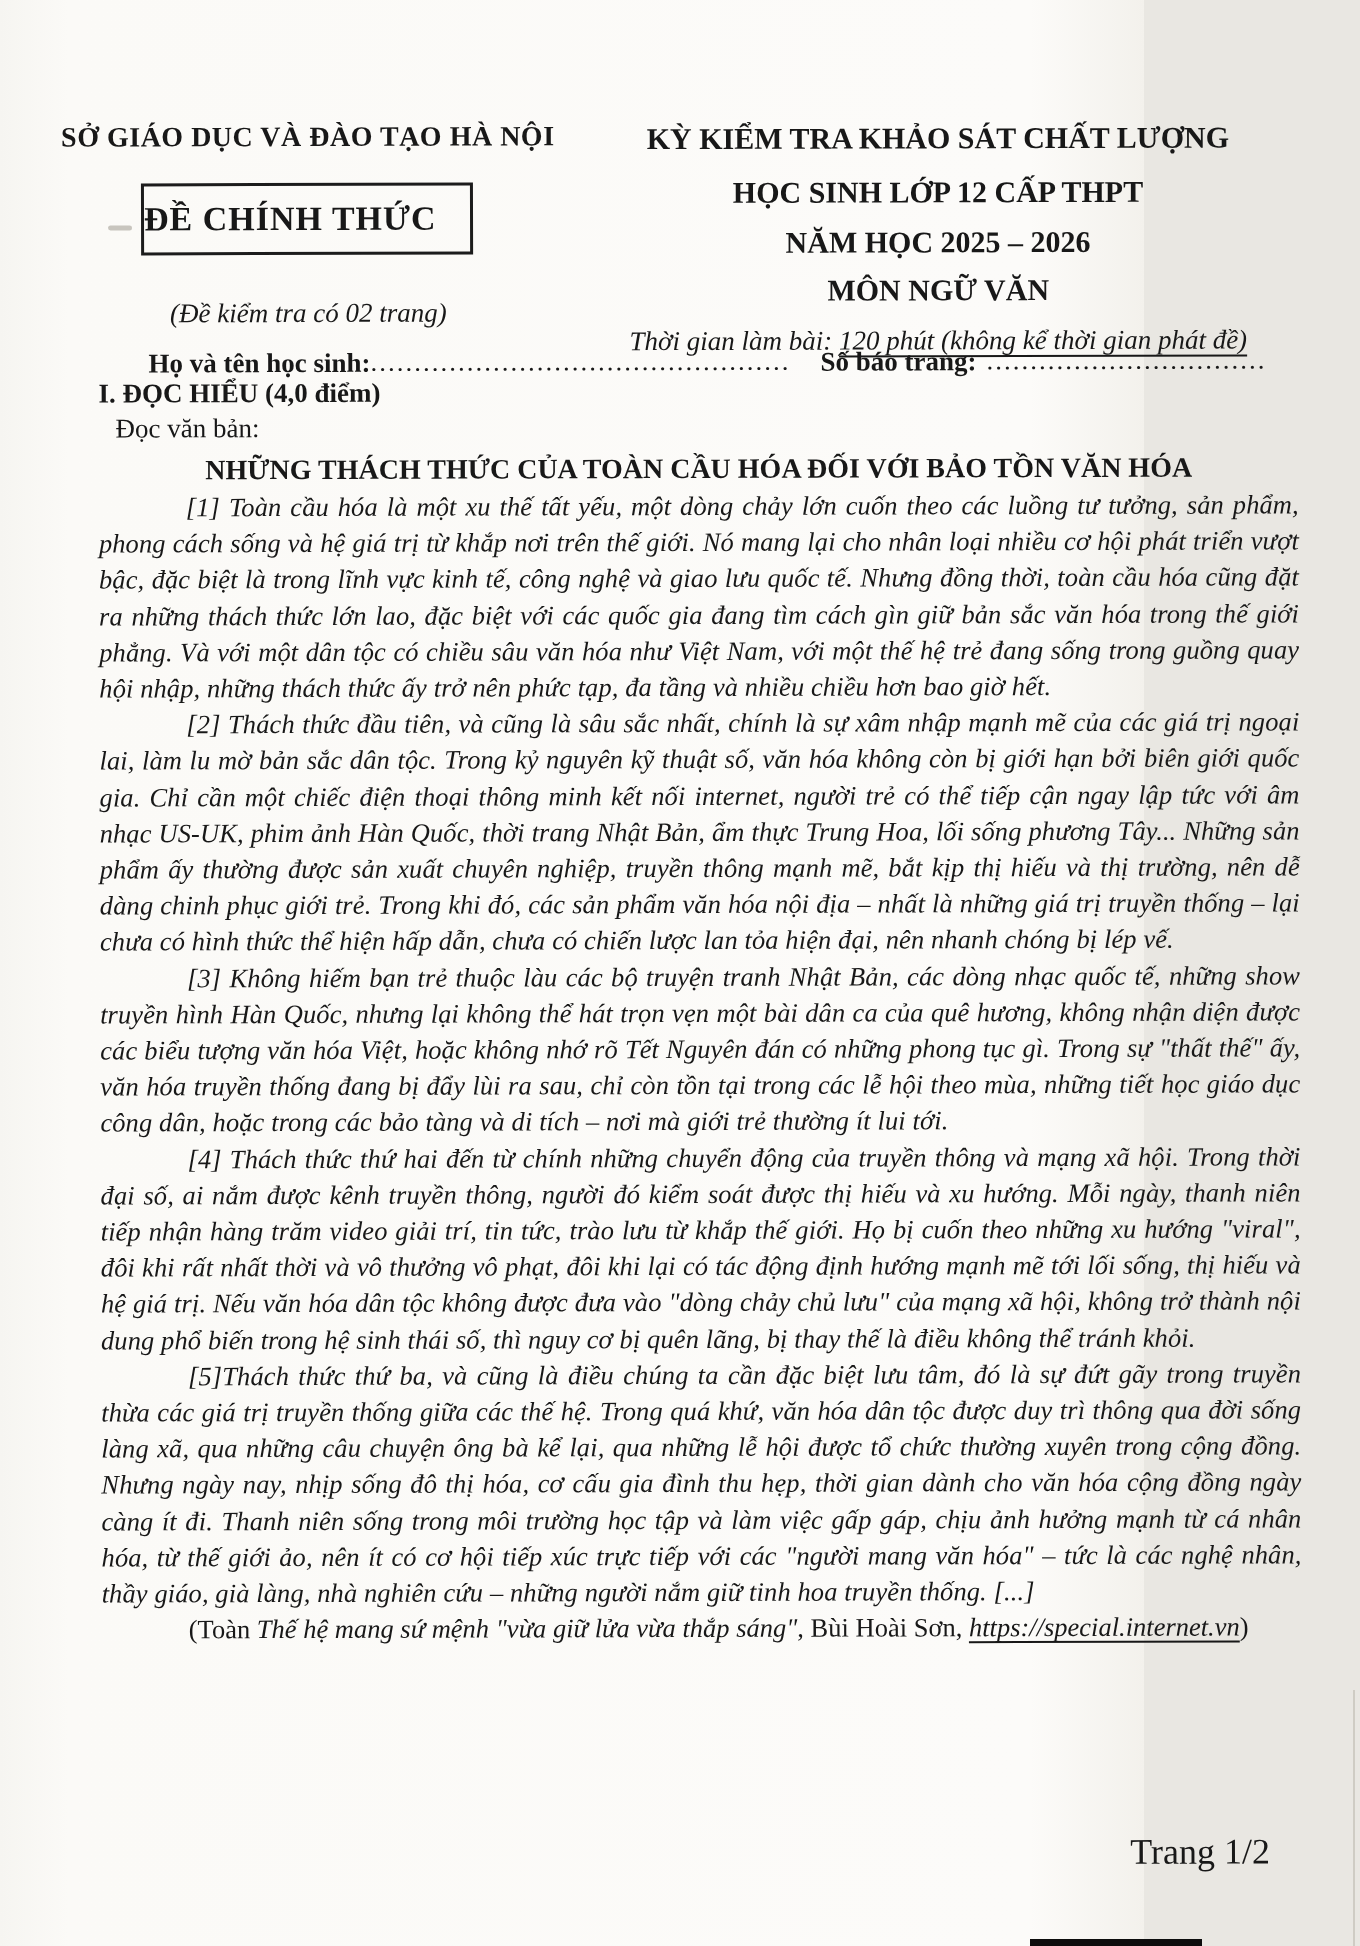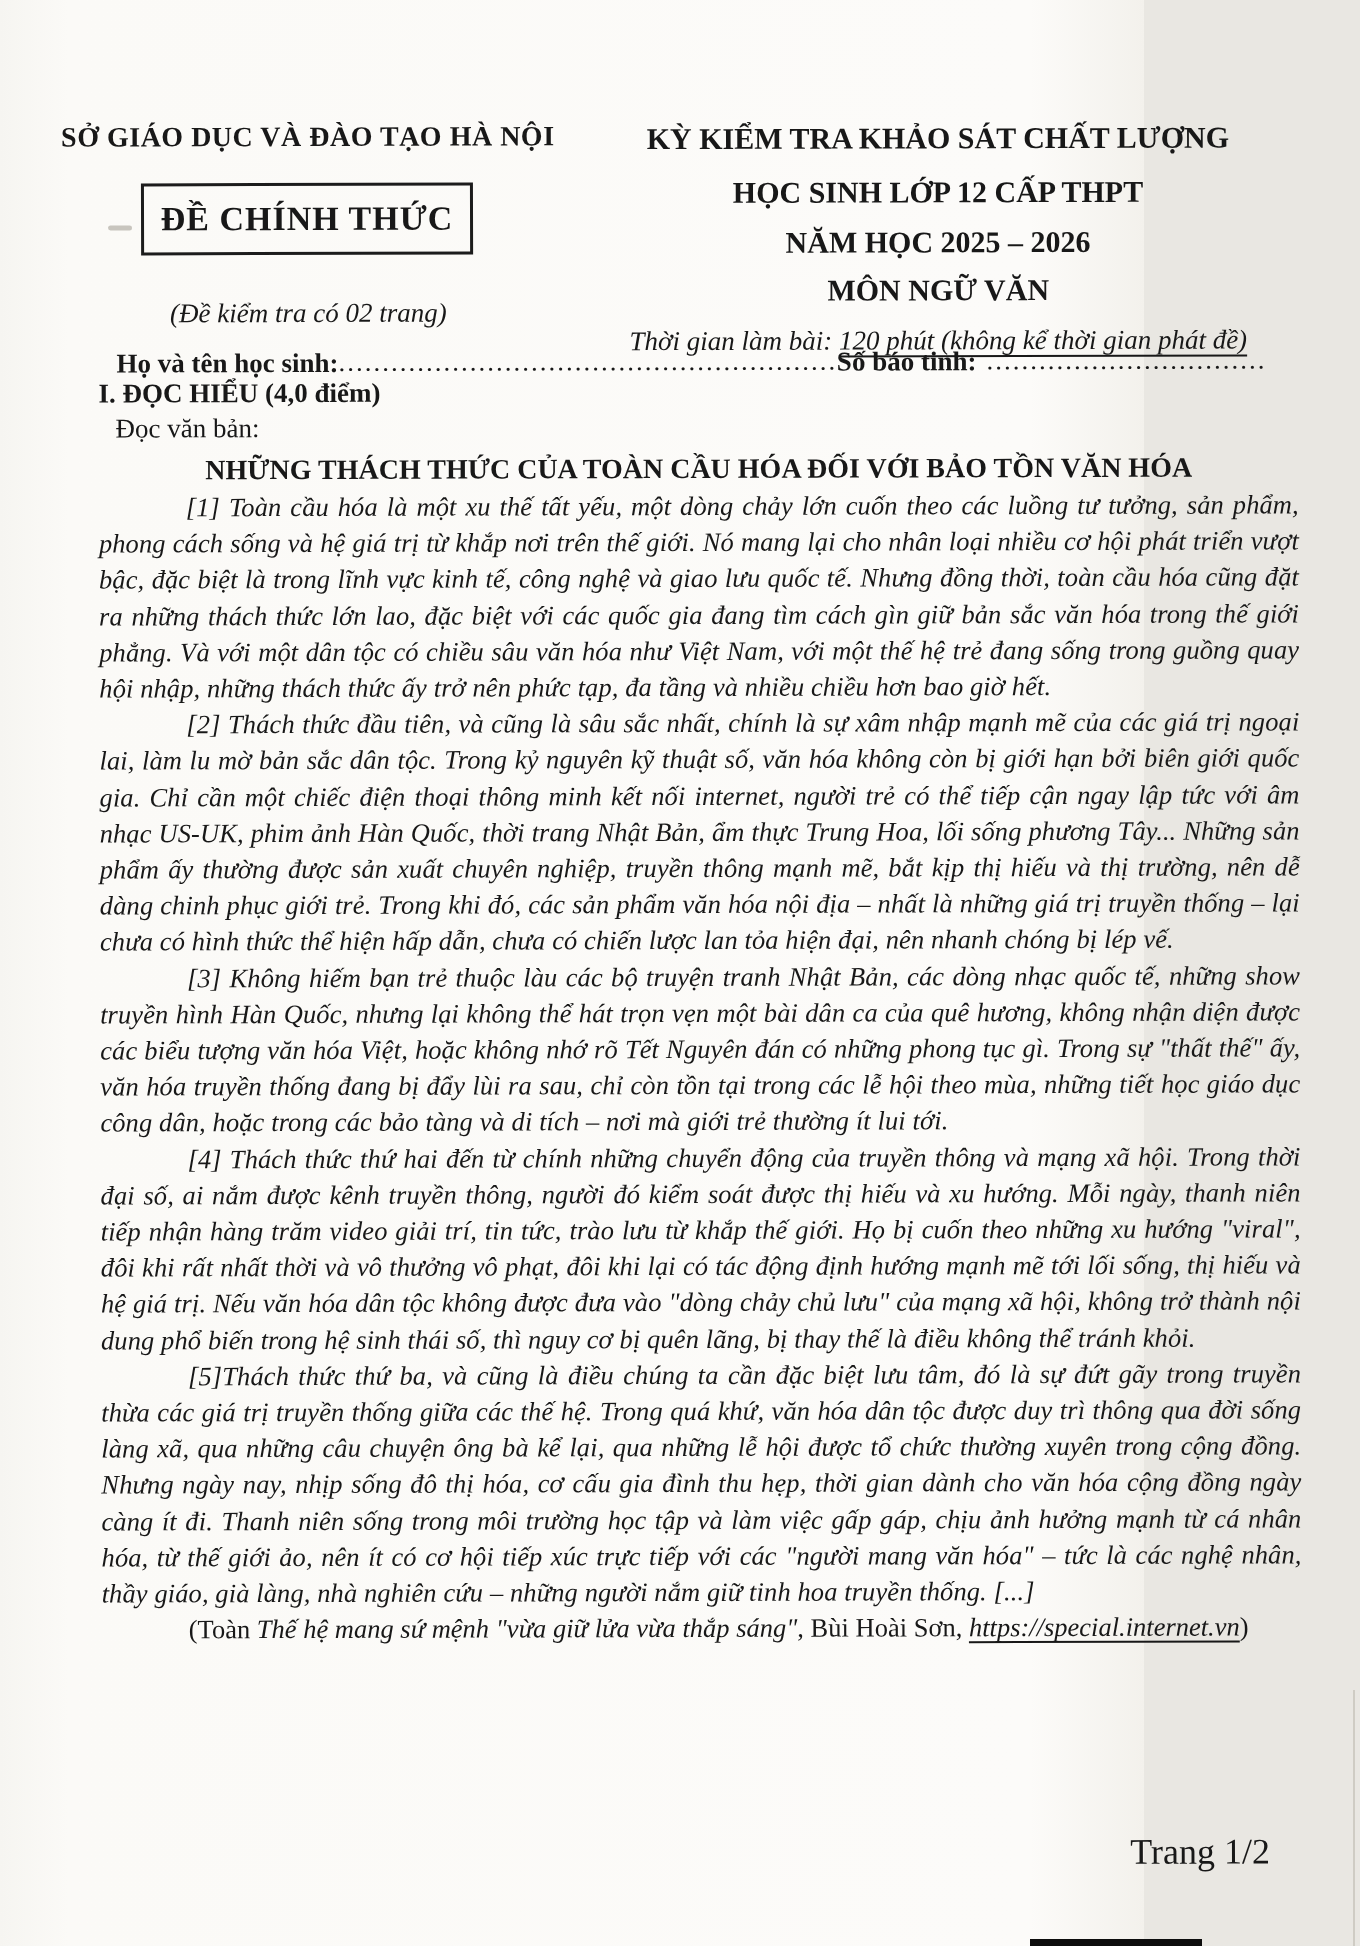--- a/index.html
+++ b/index.html
@@ -15,42 +15,42 @@
     position:absolute;left:0;top:0;width:1144px;height:1946px;
     background:linear-gradient(90deg,#f6f5f1 0%,#fbfaf7 6%,#fcfbf9 90%,#f3f1ec 100%);
   }
   .tilt{position:absolute;left:0;top:0;width:1360px;height:1946px;transform:rotate(-0.15deg);}
 
   
   .hdr-left{position:absolute;left:40px;top:120px;width:540px;text-align:center;}
   .dept{font-weight:bold;font-size:28px;letter-spacing:.5px;white-space:nowrap;}
   .exam-box{
     position:absolute;left:143px;top:182px;width:326px;height:66px;
-    border:3px solid #1c1c1c;text-align:center;line-height:66px;
+    border:3px solid #1c1c1c;line-height:66px;
     font-weight:bold;font-size:34px;letter-spacing:1px;white-space:nowrap;
   }
   .pages-note{position:absolute;left:40px;top:297px;width:540px;text-align:center;
     font-style:italic;font-size:27px;white-space:nowrap;}
 
   .hdr-right{position:absolute;left:600px;top:0;width:680px;text-align:center;}
   .hr-line{position:absolute;left:0;width:680px;font-weight:bold;font-size:30px;white-space:nowrap;text-align:center;}
   .hr1{top:122px;}
   .hr2{top:176px;}
   .hr3{top:226px;}
   .hr4{top:274px;}
   .hr-time{position:absolute;left:-20px;top:326px;width:720px;text-align:center;
     font-style:italic;font-size:27px;white-space:nowrap;font-weight:normal;}
   .u{text-decoration:underline;text-underline-offset:6px;}
 
   
   .stu-row{
     position:absolute;left:118px;top:340px;width:1150px;height:38px;
     display:flex;align-items:flex-end;font-size:27px;white-space:nowrap;
   }
-  .stu-label{font-weight:bold;flex:0 0 auto;}
+  .stu-label{font-weight:bold;flex:0 0 auto;margin-left:32px;}
   .dots{overflow:hidden;letter-spacing:2px;flex:1 1 auto;height:38px;line-height:42px;}
   .dots2{flex:0 0 280px;}
   .stu-gap{flex:0 0 10px;}
 
   .sec-heading{position:absolute;left:100px;top:377px;font-weight:bold;font-size:27px;white-space:nowrap;text-align:right;}
   .doc-label{position:absolute;left:100px;top:412px;font-weight:normal;font-size:27px;white-space:nowrap;margin-left:17px;}
 
   
   .reading{position:absolute;left:100px;top:450px;width:1200px;}
   .doc-title{
@@ -92,21 +92,21 @@
       <div class="hr-line hr1">KỲ KIỂM TRA KHẢO SÁT CHẤT LƯỢNG</div>
       <div class="hr-line hr2">HỌC SINH LỚP 12 CẤP THPT</div>
       <div class="hr-line hr3">NĂM HỌC 2025 – 2026</div>
       <div class="hr-line hr4">MÔN NGỮ VĂN</div>
       <div class="hr-time"><span>Thời gian làm bài: </span><span class="u">120 phút (không kể thời gian phát đề)</span></div>
     </div>
 
     <div class="stu-row">
       <span class="stu-label">Họ và tên học sinh:</span>
       <span class="dots">................................................................................................</span>
-      <span class="stu-label">Số báo tinh:</span>
+      <span class="stu-label">Số báo trang:</span>
       <span class="stu-gap"></span>
       <span class="dots dots2">............................................................</span>
     </div>
 
     <div class="sec-heading">I. ĐỌC HIỂU (4,0 điểm)</div>
     <div class="doc-label">Đọc văn bản:</div>
 
     <div class="reading">
       <p class="doc-title">NHỮNG THÁCH THỨC CỦA TOÀN CẦU HÓA ĐỐI VỚI BẢO TỒN VĂN HÓA</p>
       <p class="para">[1] Toàn cầu hóa là một xu thế tất yếu, một dòng chảy lớn cuốn theo các luồng tư tưởng, sản phẩm, phong cách sống và hệ giá trị từ khắp nơi trên thế giới. Nó mang lại cho nhân loại nhiều cơ hội phát triển vượt bậc, đặc biệt là trong lĩnh vực kinh tế, công nghệ và giao lưu quốc tế. Nhưng đồng thời, toàn cầu hóa cũng đặt ra những thách thức lớn lao, đặc biệt với các quốc gia đang tìm cách gìn giữ bản sắc văn hóa trong thế giới phẳng. Và với một dân tộc có chiều sâu văn hóa như Việt Nam, với một thế hệ trẻ đang sống trong guồng quay hội nhập, những thách thức ấy trở nên phức tạp, đa tầng và nhiều chiều hơn bao giờ hết.</p>

